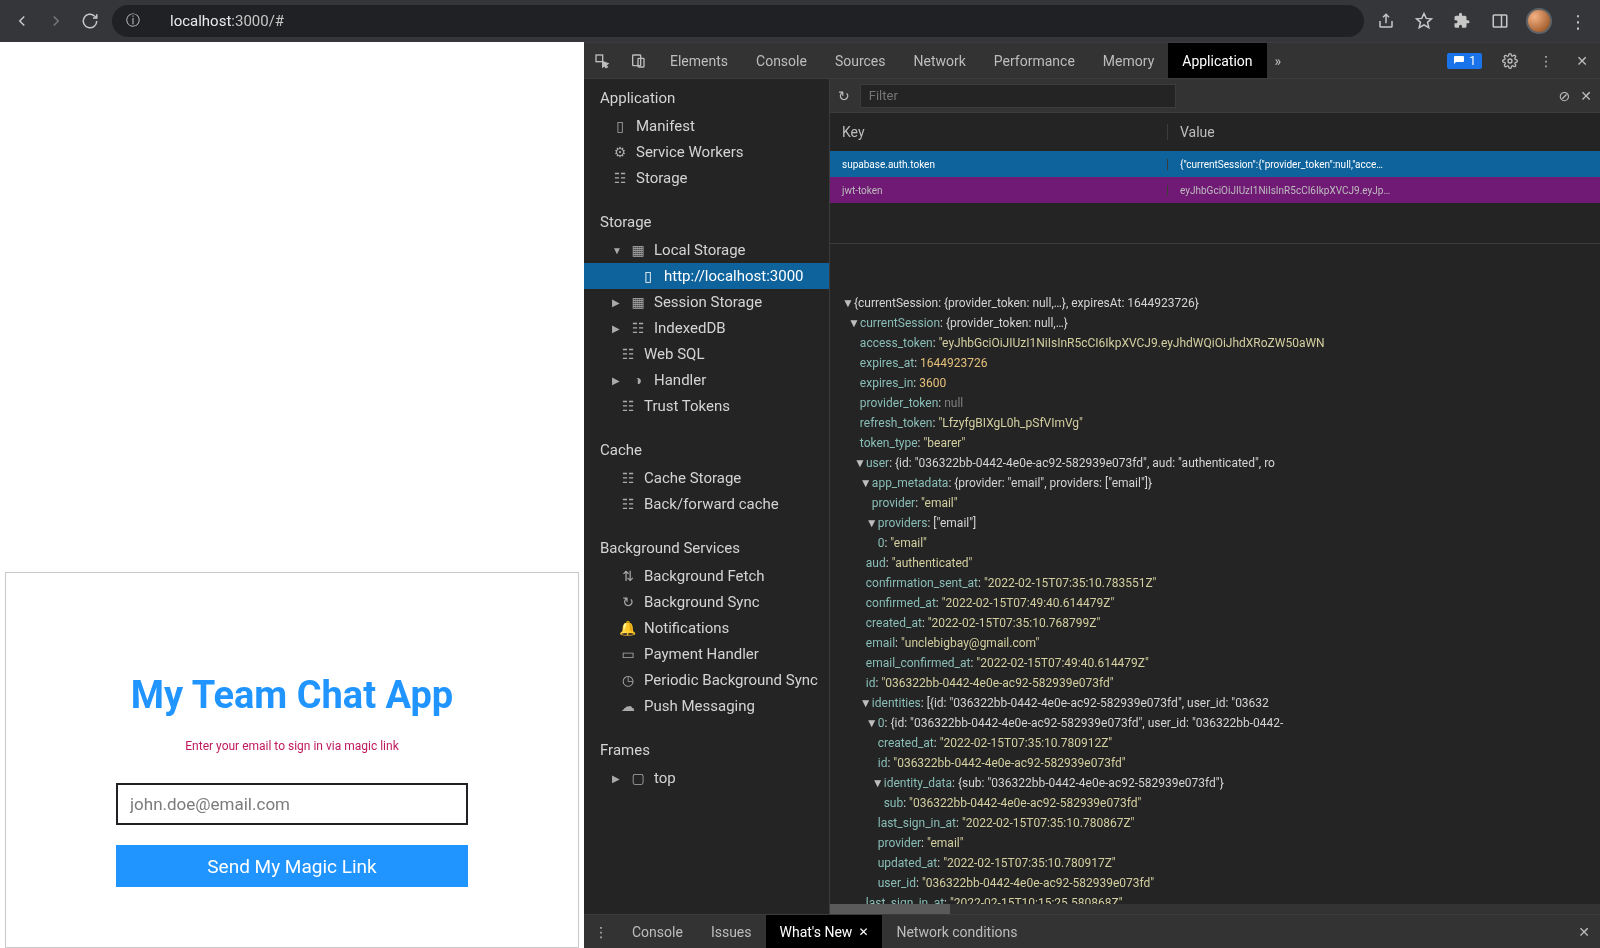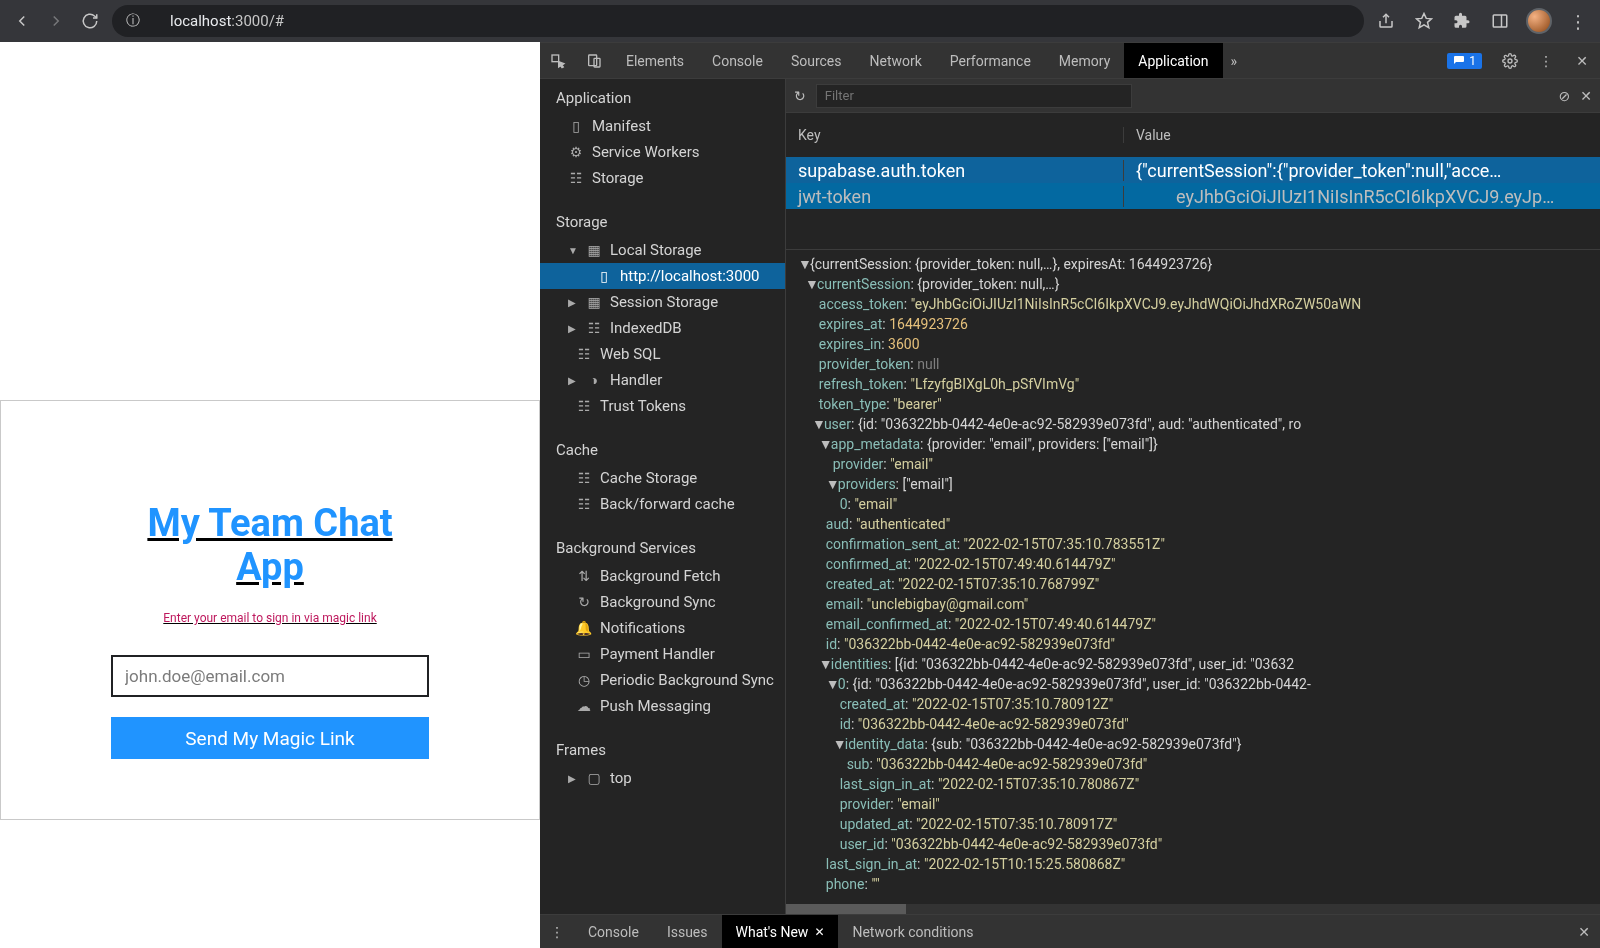--- a/index.html
+++ b/index.html
@@ -10,21 +10,21 @@
 .chrome-bar .icon { width: 24px; height: 24px; display: flex; align-items: center; justify-content: center; font-size: 18px; cursor: pointer; }
 .url-bar { flex: 1; height: 32px; background: #202124; border-radius: 16px; display: flex; align-items: center; padding: 0 14px; color: #c7c7c7; font-size: 15px; gap: 10px; }
 .url-bar .url { color: #c7c7c7; }
 .url-bar .url .host { color: #e8eaed; margin-left: 20px; }
 .chrome-right { display: flex; align-items: center; gap: 14px; }
 .avatar { width: 26px; height: 26px; border-radius: 50%; background: radial-gradient(circle at 30% 30%, #f4b183, #8b4513); border: 2px solid #5f6368; }
 .chrome-icon-svg { width: 18px; height: 18px; }
 
 
 .main-split { flex: 1; display: flex; min-height: 0; }
-.page-pane { width: 540px; background: #fff; display: flex; align-items: center; justify-content: center; padding-top: 230px; text-decoration: underline; }
+.page-pane { width: 584px; background: #fff; display: flex; align-items: flex-end; justify-content: center; padding-top: 230px; }
 .card { width: 574px; border: 1px solid #c9c9c9; padding: 100px 110px 60px; text-align: center; }
 .card h1 { color: #2094ff; font-size: 38px; font-weight: 700; margin-bottom: 22px; }
 .card .sub { color: #be185d; font-size: 12px; margin-bottom: 30px; }
 .card input { width: 100%; height: 42px; border: 2px solid #202124; padding: 0 12px; font-size: 17px; margin-bottom: 20px; font-family: inherit; }
 .card input::placeholder { color: #7b7b7b; }
 .card button { width: 100%; height: 42px; background: #2094ff; color: #fff; border: none; font-size: 19px; cursor: pointer; }
 
 
 .devtools { flex: 1; background: #242424; color: #bdbdbd; display: flex; flex-direction: column; min-height: 0; border-top: 1px solid #3c3c3c; }
 .dt-tabs { height: 36px; background: #333333; display: flex; align-items: center; font-size: 14px; border-bottom: 1px solid #3c3c3c; }
@@ -47,31 +47,31 @@
 .app-side .tree-arrow { width: 10px; display: inline-block; font-size: 10px; color: #aaa; }
 .app-side .glyph { width: 16px; display: inline-flex; justify-content: center; font-size: 14px; color: #aaa; }
 .app-side .gap { height: 12px; }
 
 
 .dt-right { flex: 1; display: flex; flex-direction: column; min-height: 0; }
 .filter-row { height: 34px; background: #333333; border-bottom: 1px solid #3c3c3c; display: flex; align-items: center; padding: 0 8px; gap: 10px; }
 .filter-row .ficon { cursor: pointer; color: #bdbdbd; font-size: 14px; }
 .filter-row input { flex: 0 0 316px; height: 24px; background: #242424; border: 1px solid #3c3c3c; color: #bdbdbd; padding: 0 8px; font-size: 13px; }
 .kv-table { border-bottom: 1px solid #3c3c3c; }
-.kv-header { display: flex; height: 44px; align-items: center; font-size: 14px; color: #bdbdbd; }
+.kv-header { display: flex; height: 38px; align-items: center; font-size: 14px; color: #bdbdbd; }
 .kv-header .k { width: 338px; padding-left: 12px; border-right: 1px solid #3c3c3c; }
 .kv-header .v { flex: 1; padding-left: 12px; }
-.kv-row { display: flex; height: 26px; align-items: center; font-size: 18px; }
+.kv-row { display: flex; height: 26px; align-items: center; font-size: 10px; }
 .kv-row.sel { background: #0e639c; color: #fff; }
 .kv-row .k { width: 338px; padding-left: 12px; border-right: 1px solid #3c3c3c; overflow: hidden; white-space: nowrap; text-overflow: ellipsis; }
 .kv-row .v { flex: 1; padding-left: 12px; overflow: hidden; white-space: nowrap; text-overflow: ellipsis; }
-.kv-row:not(.sel) { background: #0369a1; gap: 40px; }
+.kv-row:not(.sel) { background: #701a75; }
 .kv-spacer { height: 40px; background: #242424; }
 
-.json-view { flex: 1; overflow: auto; font-family: "Menlo", "Consolas", monospace; font-size: 14px; line-height: 20px; padding: 4px 12px 20px; white-space: nowrap; }
+.json-view { flex: 1; overflow: auto; font-family: "Menlo", "Consolas", monospace; font-size: 12px; line-height: 20px; padding: 4px 12px 20px; white-space: nowrap; margin-top: 45px; }
 .json-view .line { white-space: pre; }
 .json-view .arrow { color: #bdbdbd; display: inline-block; width: 12px; }
 .k-color { color: #8abeb7; }
 .s-color { color: #d4cfa0; }
 .n-color { color: #e5c07b; }
 .null-color { color: #7f7f7f; }
 .p-color { color: #d4d4d4; }
 .top-color { color: #d4d4d4; }
 
 

